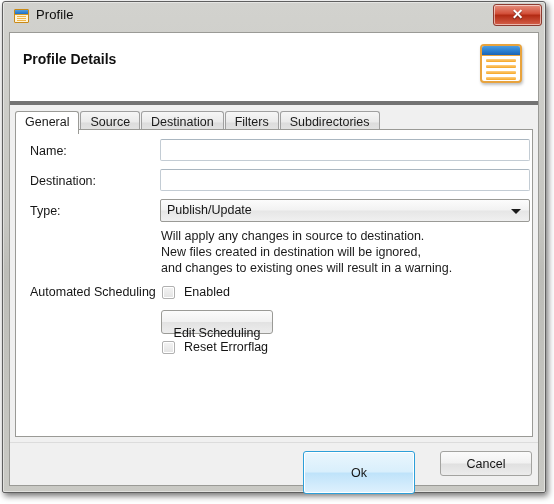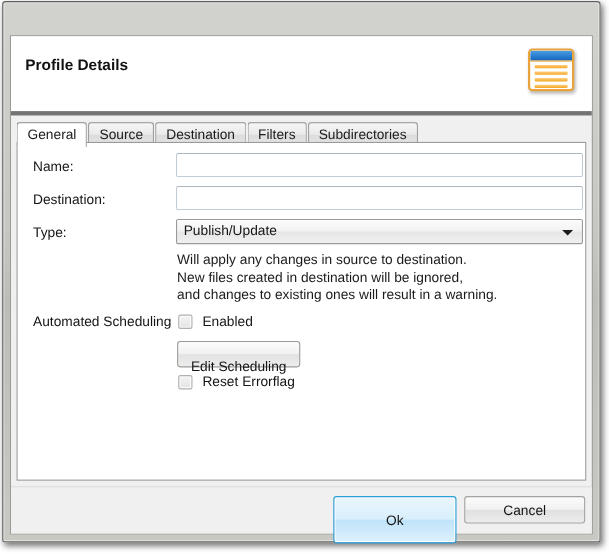--- a/index.html
+++ b/index.html
@@ -282,37 +282,49 @@
     box-shadow: 0 0 0 1px #ffffff inset;
     font-size: 12.5px;
     color: #151515;
     cursor: pointer;
     font-family: "Liberation Sans", sans-serif;
   }
   .btn-cancel {
     position: absolute;
     right: 6px;
     top: 8px;
-    width: 110px;
+    width: 92px;
     height: 25px;
     box-sizing: border-box;
     border: 1px solid #a3a3a0;
     border-radius: 3px;
     background: linear-gradient(to bottom, #fbfbfb 0%, #f1f1f1 48%, #e0e0e0 52%, #ececec 100%);
     font-size: 12.5px;
     color: #151515;
     cursor: pointer;
     font-family: "Liberation Sans", sans-serif;
   }
 </style>
 </head>
 <body>
 
 <div class="window">
 
+  <div class="titlebar">
+    <div class="title-icon">
+      <div class="bar"></div>
+      <div class="ln"></div>
+      <div class="ln"></div>
+      <div class="ln"></div>
+    </div>
+    <div class="title-text">Profile</div>
+    <div class="close-btn">
+      <div class="x">✕</div>
+    </div>
+  </div>
 
   <div class="client">
 
     <div class="header">
       <div class="header-title">Profile Details</div>
       <div class="header-icon">
         <div class="hbar"></div>
         <div class="hln"></div>
         <div class="hln"></div>
         <div class="hln"></div>

